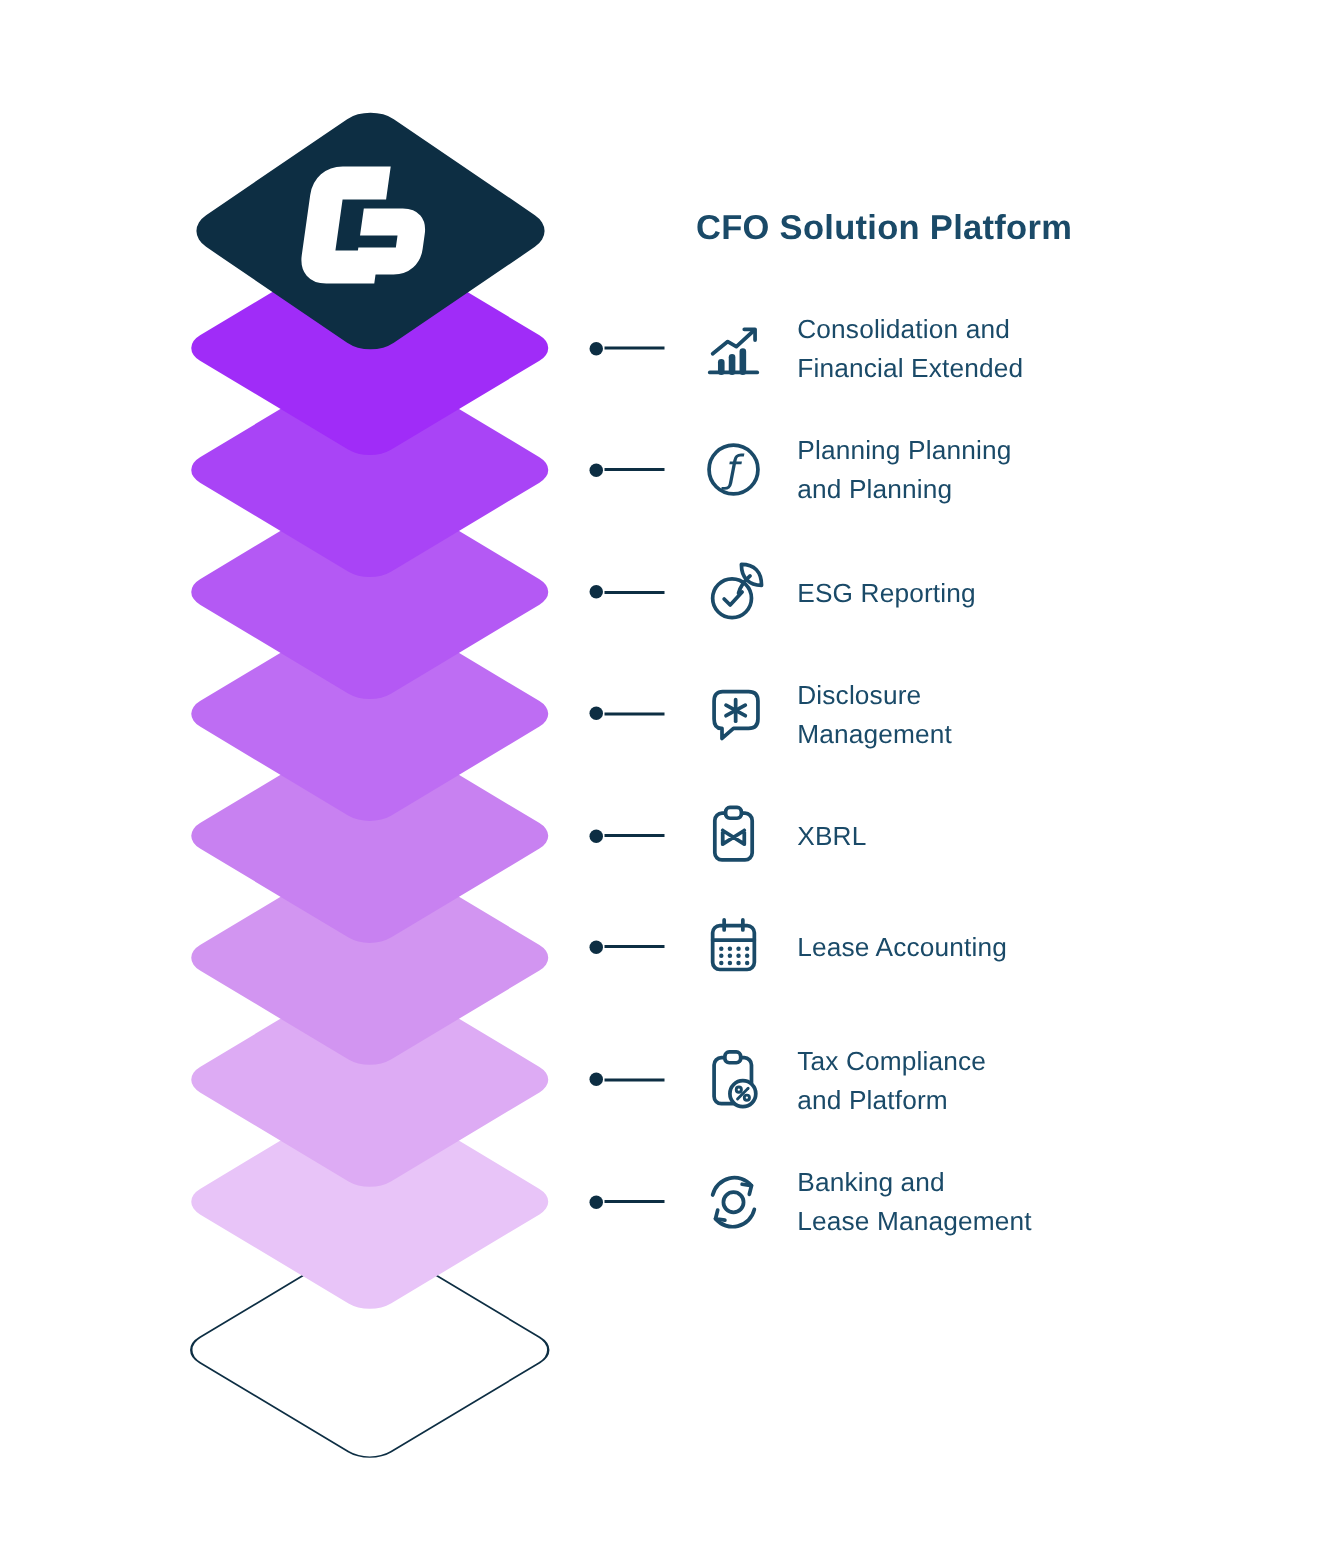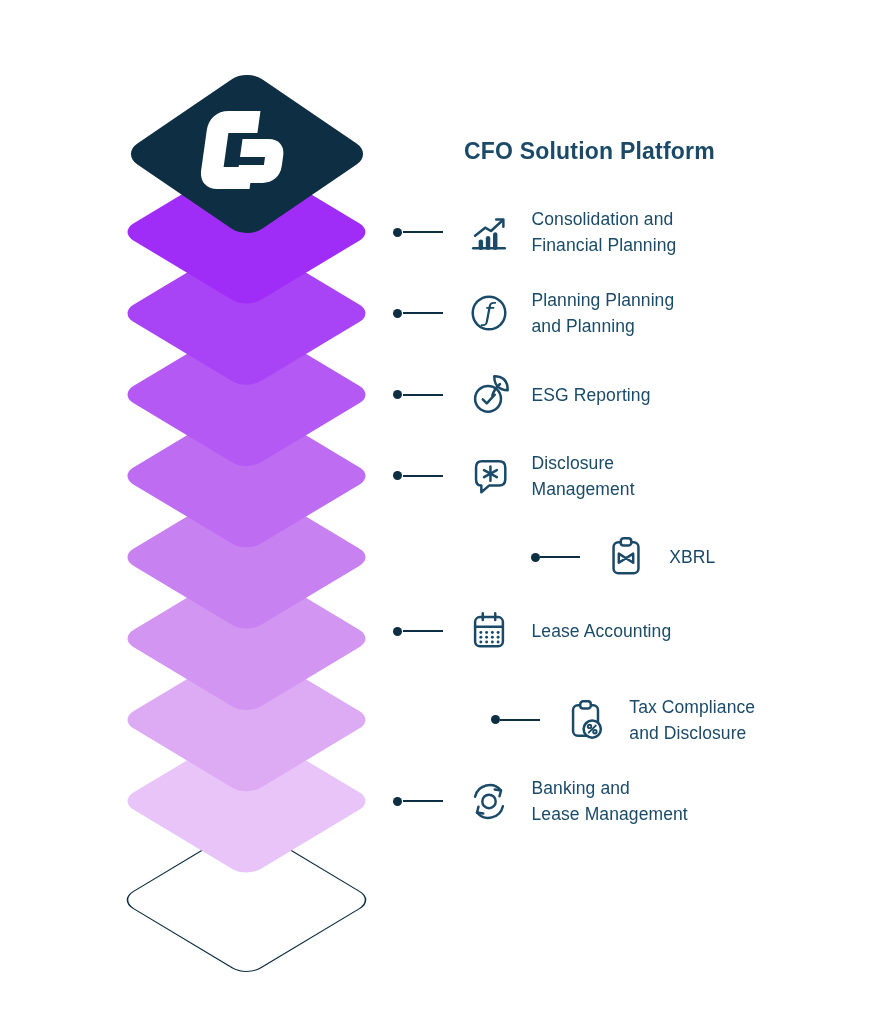--- a/index.html
+++ b/index.html
@@ -72,21 +72,21 @@
             <path d="M7.5 41H40.5"></path>
             <path stroke-width="4.6" d="M15.5 40.5v-6.5"></path>
             <path stroke-width="4.6" d="M23 40.5v-10"></path>
             <path stroke-width="4.6" d="M30.5 40.5v-14"></path>
             <path d="M9.5 28l10.5-8.5 6 3.5L38 12"></path>
             <path d="M31.5 11h7.5v7.5"></path>
           </svg>
         </span>
     <div class="label">
           <div>Consolidation and</div>
-          <div>Financial Planning</div>
+          <div>Financial Extended</div>
         </div>
   </div>
       <div class="row" style="top: 272.3px;">
     <span class="dot"></span>
     <span class="cline"></span>
     <span class="icon">
           <svg width="46" height="46" viewBox="0 0 48 48" fill="none" stroke="currentColor" stroke-width="2.6" stroke-linecap="round" stroke-linejoin="round" xmlns="http://www.w3.org/2000/svg">
             <circle cx="24" cy="24" r="17"></circle>
             <text x="24" y="32.5" text-anchor="middle" font-size="26" font-style="italic" font-family="DejaVu Sans, sans-serif" fill="currentColor" stroke="none">ƒ</text>
           </svg>
@@ -120,21 +120,21 @@
             <path d="M25.5 14v15"></path>
             <path d="M18.8 17.8l13.4 7.4"></path>
             <path d="M32.2 17.8l-13.4 7.4"></path>
           </svg>
         </span>
     <div class="label">
           <div>Disclosure</div>
           <div>Management</div>
         </div>
   </div>
-      <div class="row" style="top: 516.2px; justify-content: center;">
+      <div class="row" style="top: 516.2px;">
     <span class="dot"></span>
     <span class="cline"></span>
     <span class="icon">
           <svg width="46" height="46" viewBox="0 0 48 48" fill="none" stroke="currentColor" stroke-width="2.6" stroke-linecap="round" stroke-linejoin="round" xmlns="http://www.w3.org/2000/svg">
             <rect x="11" y="8.5" width="26" height="32.5" rx="5"></rect>
             <rect x="18.5" y="4.5" width="11" height="7.5" rx="3" fill="#fff"></rect>
             <path d="M16.5 20.5v9.5M31.5 20.5v9.5M16.5 20.5l15 9.5M16.5 30l15-9.5"></path>
           </svg>
         </span>
     <div class="label">
@@ -161,36 +161,36 @@
               <circle cx="21.5" cy="35.5" r="1.55"></circle>
               <circle cx="27.5" cy="35.5" r="1.55"></circle>
               <circle cx="33.5" cy="35.5" r="1.55"></circle>
             </g>
           </svg>
         </span>
     <div class="label">
           <div>Lease Accounting</div>
         </div>
   </div>
-      <div class="row" style="top: 678.8px; justify-content: center;">
+      <div class="row" style="top: 678.8px;">
     <span class="dot"></span>
     <span class="cline"></span>
     <span class="icon">
           <svg width="46" height="46" viewBox="0 0 48 48" fill="none" stroke="currentColor" stroke-width="2.6" stroke-linecap="round" stroke-linejoin="round" xmlns="http://www.w3.org/2000/svg">
             <rect x="10.5" y="8.5" width="26" height="32" rx="5"></rect>
             <rect x="18" y="4.5" width="11" height="7.5" rx="3" fill="#fff"></rect>
             <circle cx="30.5" cy="33.5" r="9" fill="#fff"></circle>
             <path stroke-width="2" d="M26.8 37.2l7.4-7.4"></path>
             <circle stroke-width="2" cx="27.7" cy="30.7" r="1.8"></circle>
             <circle stroke-width="2" cx="33.3" cy="36.3" r="1.8"></circle>
           </svg>
         </span>
     <div class="label">
           <div>Tax Compliance</div>
-          <div>and Disclosure</div>
+          <div>and Platform</div>
         </div>
   </div>
       <div class="row" style="top: 760.1px;">
     <span class="dot"></span>
     <span class="cline"></span>
     <span class="icon">
           <svg width="46" height="46" viewBox="0 0 48 48" fill="none" stroke="currentColor" stroke-width="2.6" stroke-linecap="round" stroke-linejoin="round" xmlns="http://www.w3.org/2000/svg">
             <circle cx="24" cy="24.5" r="7"></circle>
             <path d="M9.5 19.5A15.5 15.5 0 0 1 36.5 13"></path>
             <path d="M36.5 13l-6.5-1M36.5 13l-1.5 6"></path>

